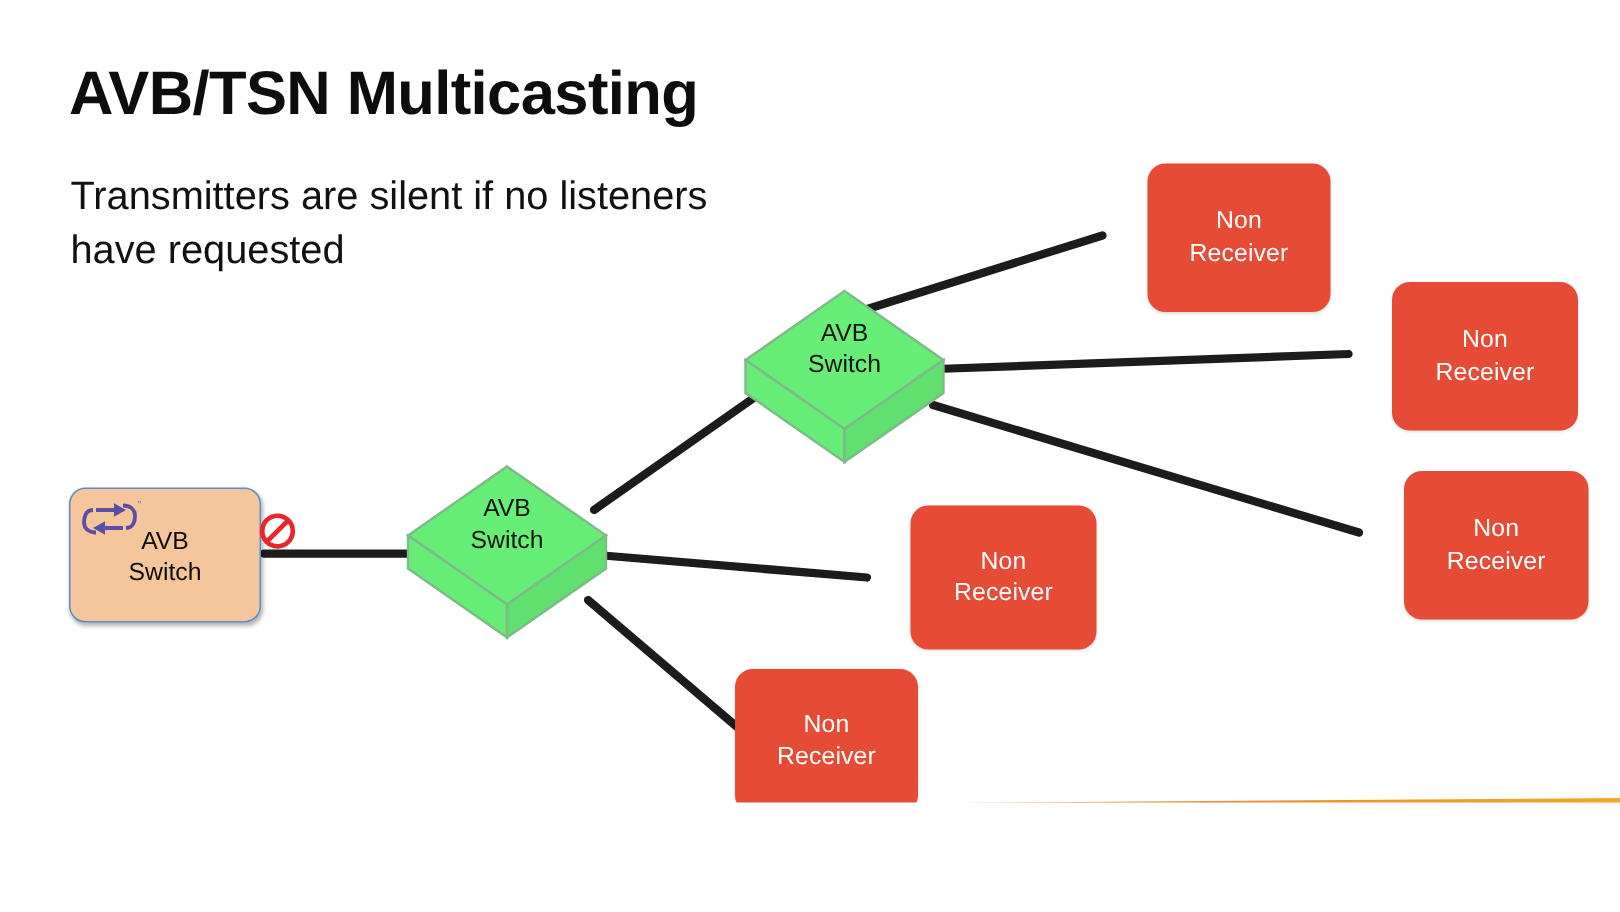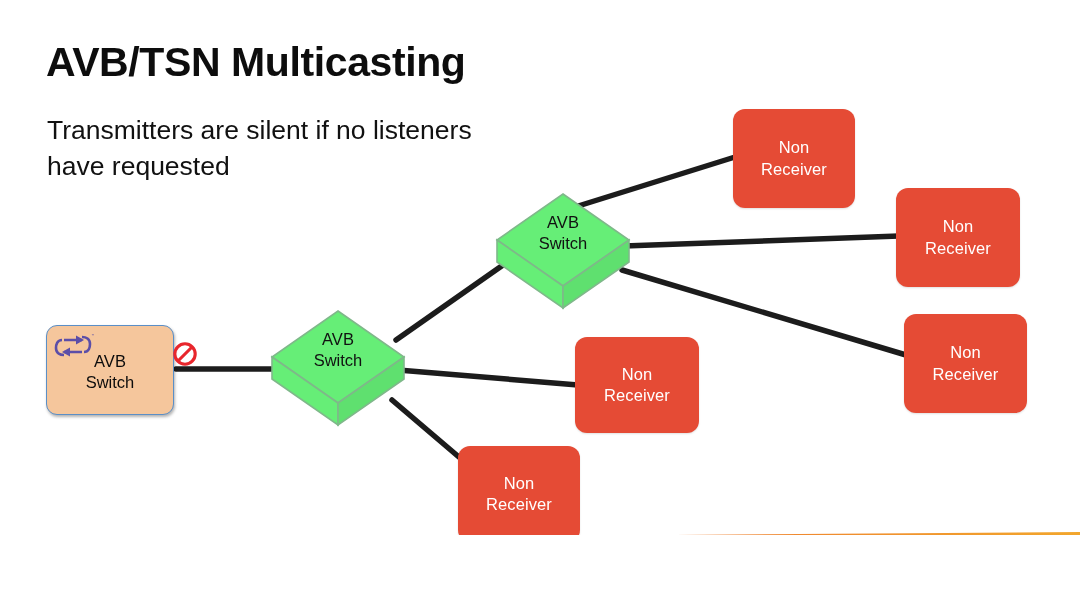--- a/index.html
+++ b/index.html
@@ -38,20 +38,21 @@
     position:absolute;left:0;right:0;top:50%;transform:translateY(-46%);
     text-align:center;color:#0c0c0c;font-size:16.5px;line-height:1.26;
   }
   .avnu{position:absolute;left:7px;top:5px;width:40px;height:30px;}
 
   
   .receiver{
     background:#E54B35;border-radius:12px;
     display:flex;align-items:center;justify-content:center;
     box-shadow:0 1px 2px rgba(0,0,0,.12);
+    margin-left:32px;
   }
   .receiver .rlabel{
     color:#ffffff;font-size:16.5px;line-height:1.3;text-align:center;
     letter-spacing:.1px;
   }
 
   
   .switch{width:140px;height:125px;}
   .switch svg{display:block;overflow:visible;}
   .switch .slabel{

